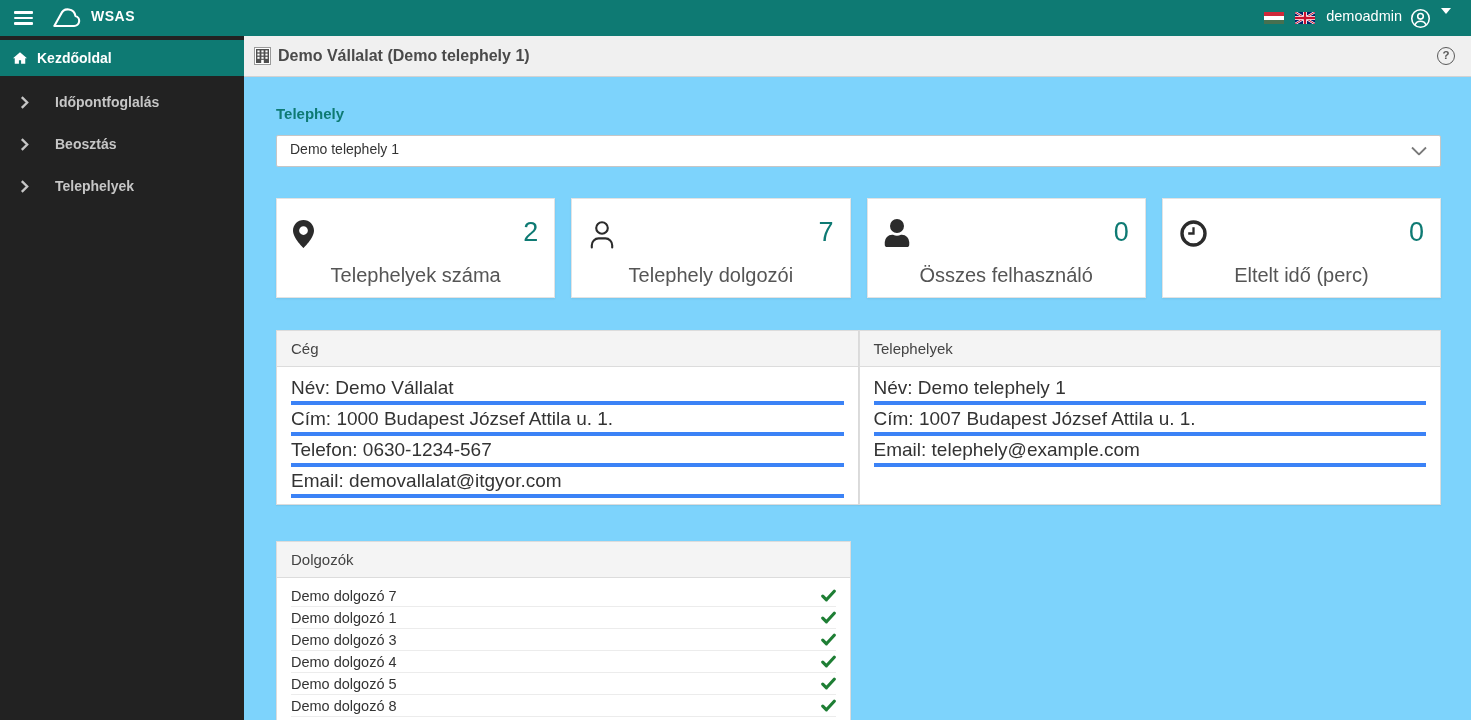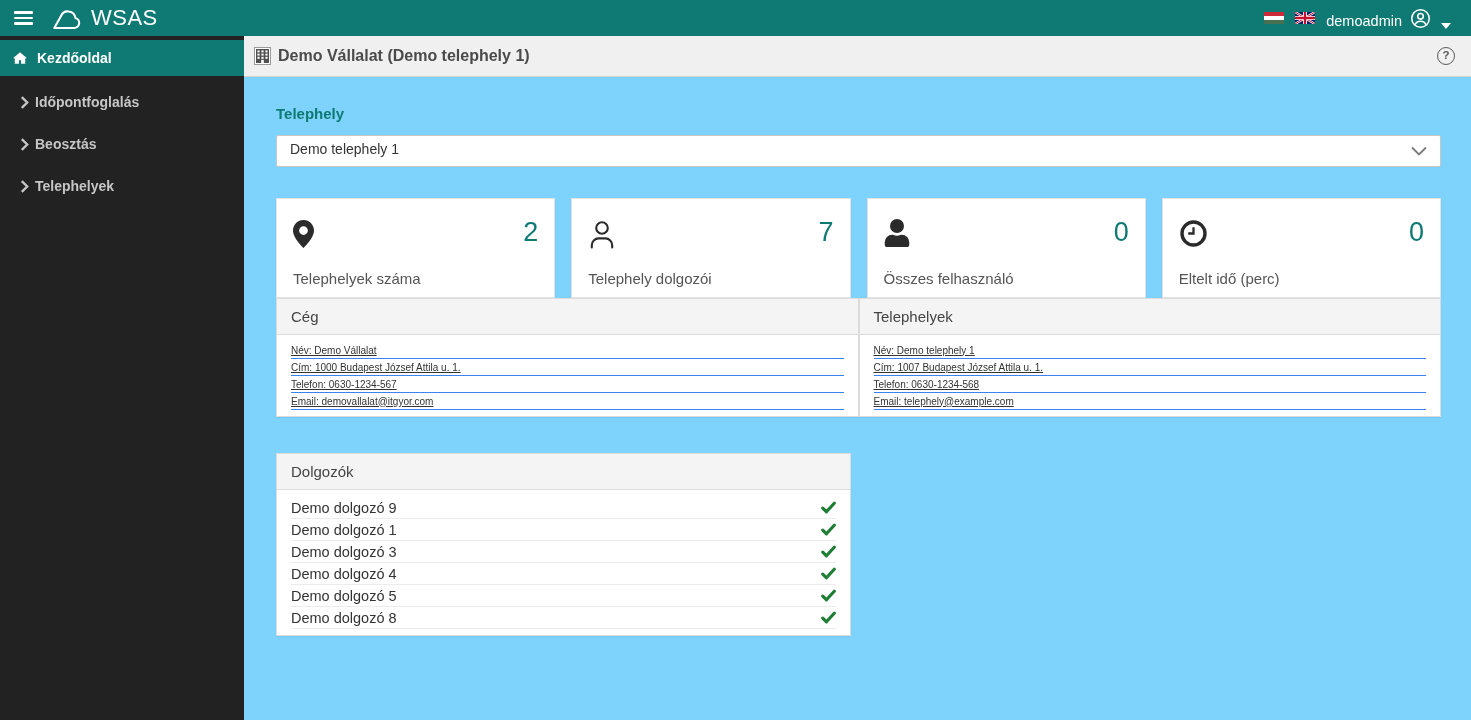--- a/index.html
+++ b/index.html
@@ -7,56 +7,56 @@
   body {
     width:1471px; height:720px; overflow:hidden;
     font-family:"Liberation Sans","DejaVu Sans",sans-serif;
     background:#fff; color:#333;
   }
 
   
   .topbar { height:36px; background:#0E7A73; display:flex; align-items:center; color:#fff; }
   .hamburger { margin-left:12px; background:none; border:none; padding:4px 2px; display:flex; flex-direction:column; gap:3px; cursor:pointer; }
   .hamburger span { width:19px; height:2.5px; background:#fff; border-radius:1px; display:block; }
-  .brand { display:flex; align-items:flex-end; gap:8px; margin-left:16px; font-weight:normal; font-size:22px; letter-spacing:.5px; color:#fff; cursor:pointer; }
+  .brand { display:flex; align-items:flex-start; gap:8px; margin-left:16px; font-weight:bold; font-size:14px; letter-spacing:.5px; color:#fff; cursor:pointer; }
   .top-right { margin-left:auto; display:flex; align-items:center; gap:11px; padding-right:20px; }
   .flag { width:20px; height:12px; display:block; cursor:pointer; }
-  .user-menu { display:flex; align-items:flex-end; gap:8px; font-size:14.5px; cursor:pointer; }
+  .user-menu { display:flex; align-items:flex-start; gap:8px; font-size:14.5px; cursor:pointer; }
   .caret-down { width:0; height:0; border-left:5px solid transparent; border-right:5px solid transparent; border-top:6px solid #fff; margin-left:2px; }
 
   
   .layout { display:flex; height:684px; }
   .sidebar { width:244px; flex-shrink:0; background:#222; }
-  .side-item { display:flex; align-items:center; gap:6px; height:42px; padding:0 15px 0 20px; color:#C6C6C6; font-weight:bold; font-size:14px; cursor:pointer; }
+  .side-item { display:flex; align-items:center; gap:26px; height:42px; padding:0 15px 0 20px; color:#C6C6C6; font-weight:bold; font-size:14px; cursor:pointer; }
   .side-item.active { background:#0E7A73; color:#fff; height:36px; margin-top:4px; margin-bottom:5px; padding:0 12px; gap:9px; }
   .side-item.logout { padding-left:10px; }
 
   .main { flex:1; min-width:0; display:flex; flex-direction:column; background:#7dd3fc; }
   .content-header { height:41px; flex-shrink:0; background:#F0F0F0; border-bottom:1px solid #D2D2D2; display:flex; align-items:center; padding:0 16px 0 8px; }
   .page-title { font-size:16px; font-weight:bold; color:#4A4A4A; margin-left:7px; }
   .help-btn { margin-left:auto; width:18px; height:18px; border:1.5px solid #5A5A5A; border-radius:50%; background:none; color:#5A5A5A; font-size:11.5px; font-weight:bold; line-height:1; display:flex; align-items:center; justify-content:center; cursor:pointer; padding:0; }
 
   .page { padding:28px 30px 0 32px; }
   .section-title { color:#0E7A73; font-size:15px; font-weight:bold; margin:0 0 13px 0; }
   .select-box { height:32px; background:#fff; border:1px solid #C6C6C6; border-radius:2px; display:flex; align-items:center; padding:0 40px 4px 13px; font-size:14px; color:#333; position:relative; cursor:pointer; }
   .select-box svg { position:absolute; right:13px; top:50%; transform:translateY(-50%); }
 
   
   .cards { display:flex; gap:16px; margin-top:31px; }
   .card { flex:1; height:100px; background:#fff; border:1px solid #E3E3E3; box-shadow:0 1px 2px rgba(0,0,0,.07); padding:12px 16px 10px 16px; display:flex; flex-direction:column; }
   .card-top { display:flex; justify-content:space-between; align-items:flex-start; margin-top:8px; }
   .card-value { font-size:27px; line-height:1; color:#0E7A73; }
-  .card-label { margin-top:auto; text-align:left; font-size:15px; color:#555; }
-
-  
-  .panels { display:flex; }
+  .card-label { margin-top:auto; text-align:center; font-size:20px; color:#555; }
+
+  
+  .panels { display:flex; margin-top:32px; }
   .panel { flex:1; background:#fff; border:1px solid #DCDCDC; box-shadow:0 1px 1px rgba(0,0,0,.05); }
   .panel-header { background:#F4F4F4; border-bottom:1px solid #DCDCDC; padding:9px 14px; font-size:15px; color:#444; }
   .panel-body { padding:7px 0 6px 0; }
-  .info-row { margin:0 14px; padding:2.5px 0; border-bottom:1px solid #3b82f6; font-size:10px; color:#333;text-decoration:underline; }
+  .info-row { margin:0 14px; padding:2.5px 0; border-bottom:4px solid #3b82f6; font-size:19px; color:#333; }
 
   .workers { width:calc(50% - 8px); margin-top:36px; flex:none; }
   .worker-row { display:flex; justify-content:space-between; align-items:center; margin:0 14px; padding:2.5px 0; border-bottom:1px solid #ECECEC; font-size:14.5px; color:#333; }
   .worker-row svg { flex-shrink:0; }
 </style>
 </head>
 <body>
 
 <header class="topbar">
   <button class="hamburger">
@@ -236,31 +236,30 @@
             <div class="info-row">Telefon: 0630-1234-567</div>
             <div class="info-row">Email: demovallalat@itgyor.com</div>
           </div>
         </div>
 
         <div class="panel">
           <div class="panel-header">Telephelyek</div>
           <div class="panel-body">
             <div class="info-row">Név: Demo telephely 1</div>
             <div class="info-row">Cím: 1007 Budapest József Attila u. 1.</div>
-            <div class="info-row">Telefon: 0630-1234-568</div>
             <div class="info-row">Email: telephely@example.com</div>
           </div>
         </div>
       </div>
 
       <div class="panel workers">
         <div class="panel-header">Dolgozók</div>
         <div class="panel-body">
           <div class="worker-row">
-            <span>Demo dolgozó 9</span>
+            <span>Demo dolgozó 7</span>
             <svg width="15" height="13" viewBox="0 0 16 14" fill="none" stroke="#1E7E34" stroke-width="3.4" stroke-linecap="round" stroke-linejoin="round">
                 <path d="M1.8 7.6l4 4 8.4-9.2"></path>
               </svg>
           </div>
           <div class="worker-row">
             <span>Demo dolgozó 1</span>
             <svg width="15" height="13" viewBox="0 0 16 14" fill="none" stroke="#1E7E34" stroke-width="3.4" stroke-linecap="round" stroke-linejoin="round">
                 <path d="M1.8 7.6l4 4 8.4-9.2"></path>
               </svg>
           </div>

